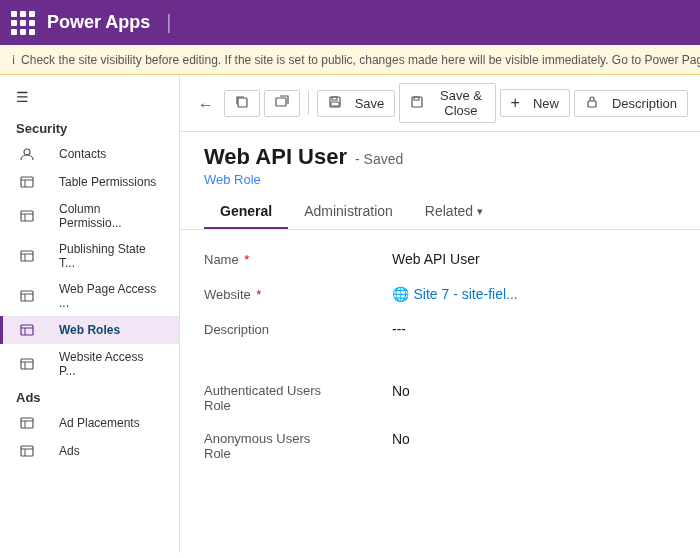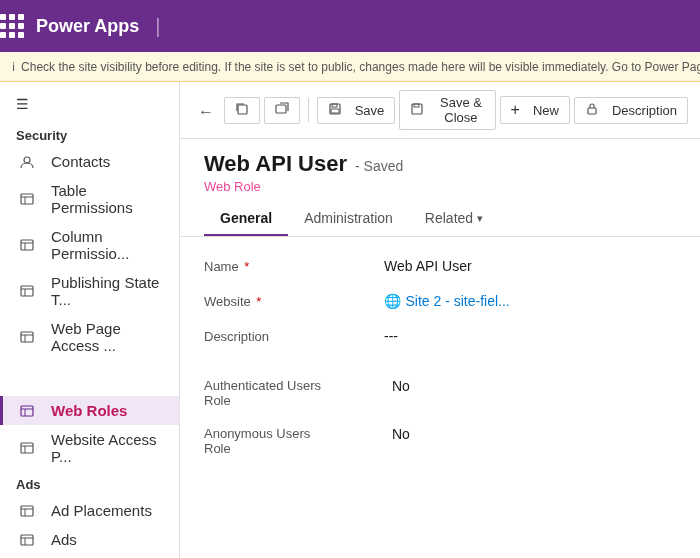--- a/index.html
+++ b/index.html
@@ -1,24 +1,24 @@
 <!DOCTYPE html>
 <html><head>
   <meta charset="utf-8">
   <style>
     * { margin: 0; padding: 0; box-sizing: border-box; }
     body { font-family: 'Segoe UI', sans-serif; font-size: 14px; color: #333; background: #fff; width: 700px; height: 558px; overflow: hidden; }
 
     
     .top-bar {
       background: #6b2d8b;
-      height: 52px;
-      display: flex;
-      align-items: center;
-      padding: 0 0;
+      height: 45px;
+      display: flex;
+      align-items: center;
+      padding: 0 11px;
       gap: 12px;
     }
     .top-bar-dots {
       display: grid;
       grid-template-columns: repeat(3,6px);
       grid-template-rows: repeat(3,6px);
       gap: 3px;
     }
     .top-bar-dots span {
       width: 6px; height: 6px;
@@ -78,31 +78,30 @@
       font-size: 13px;
       font-weight: 700;
       color: #333;
       padding: 6px 16px 4px;
     }
     .sidebar-item {
       display: flex;
       align-items: center;
       padding: 6px 16px;
       cursor: pointer;
-      gap: 16px;
-      font-size: 15px;
+      gap: 24px;
+      font-size: 12px;
       color: #333;
       border-left: 3px solid transparent;
     }
     .sidebar-item.active {
       background: #f0e6f6;
       border-left: 3px solid #6b2d8b;
-      color: #be185d;
+      color: #0c4a6e;
       font-weight: 600;
-      margin-top: 36px;
     }
     .sidebar-item .icon {
       width: 16px;
       height: 16px;
       display: flex;
       align-items: center;
       justify-content: center;
       font-size: 13px;
       color: #555;
       flex-shrink: 0;
@@ -168,21 +167,21 @@
       font-size: 22px;
       font-weight: 600;
       color: #1a1a1a;
     }
     .form-saved {
       font-size: 14px;
       color: #666;
     }
     .form-subtitle {
       font-size: 13px;
-      color: #ec4899;
+      color: #3b82f6;
       margin-top: 2px;
     }
 
     
     .tabs {
       display: flex;
       padding: 0 24px;
       border-bottom: 1px solid #e0e0e0;
       margin-top: 8px;
       gap: 0;
@@ -206,21 +205,21 @@
 
     
     .form-body {
       padding: 20px 24px;
       overflow-y: auto;
     }
     .field-row {
       display: flex;
       align-items: center;
       margin-bottom: 18px;
-      gap: 0;
+      gap: 8px;
     }
     .field-label {
       width: 180px;
       min-width: 180px;
       font-size: 13px;
       color: #555;
       padding-top: 2px;
     }
     .field-required {
       color: #c00;
@@ -237,20 +236,21 @@
       gap: 4px;
     }
     .field-section-gap {
       height: 16px;
     }
     .field-row-multi {
       display: flex;
       align-items: flex-start;
       margin-bottom: 18px;
       gap: 8px;
+      margin-top: 12px;
     }
     .field-label-multi {
       width: 180px;
       min-width: 180px;
       font-size: 13px;
       color: #555;
     }
   </style>
 </head>
 <body>
@@ -469,21 +469,21 @@
         </div>
         <div class="field-value">Web API User</div>
       </div>
 
       <div class="field-row">
         <div class="field-label">
           Website<span class="field-required"> *</span>
         </div>
         <div class="field-value field-value-link">
           <span style="color:#555;font-size:14px;">🌐</span>
-          <span style="color:#0078d4;">Site 2 - site-fiel...</span>
+          <span style="color:#0078d4;">Site 7 - site-fiel...</span>
         </div>
       </div>
 
       <div class="field-row">
         <div class="field-label">Description</div>
         <div class="field-value">---</div>
       </div>
 
       <div class="field-section-gap"></div>
 

